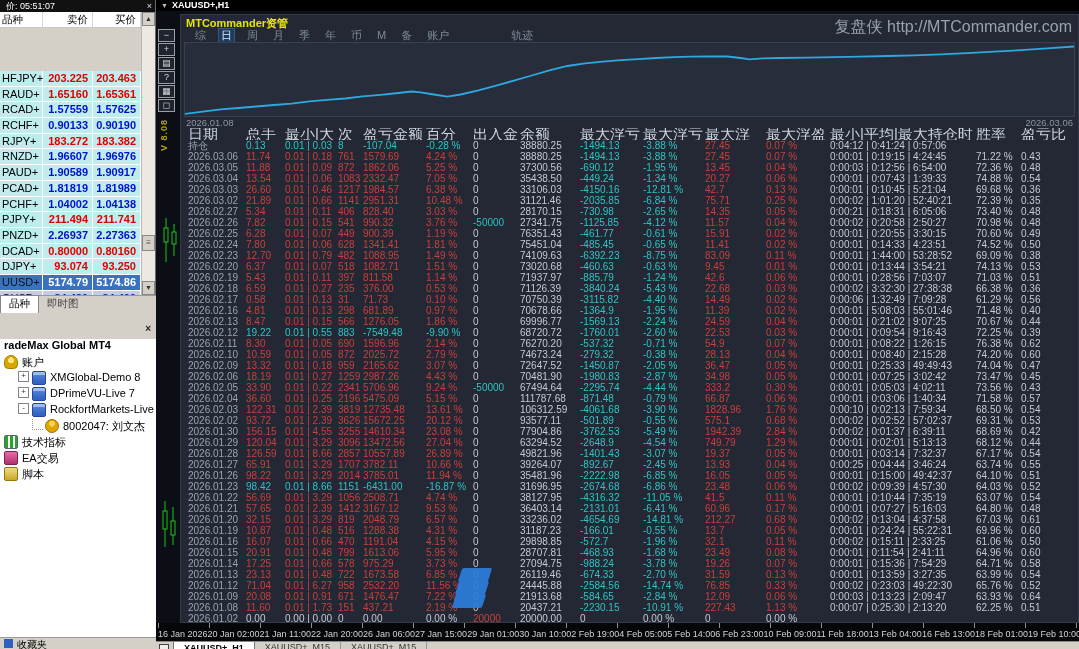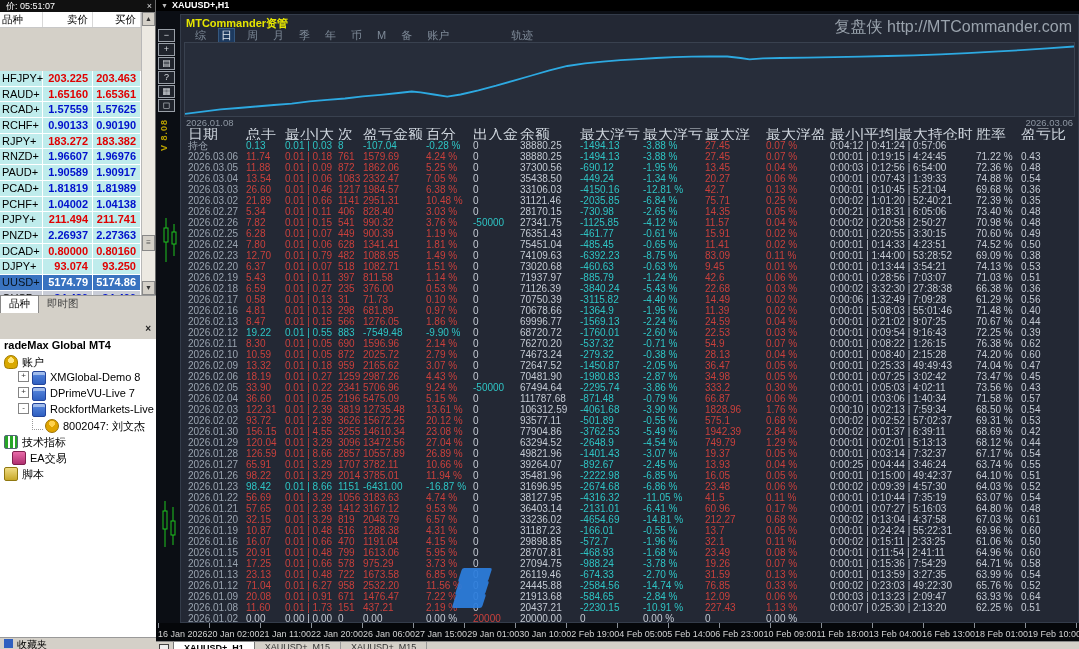--- a/index.html
+++ b/index.html
@@ -229,21 +229,21 @@
         </div>
         <div class="navi" style="padding-left: 32px;">
           <span class="conn"></span>
           <span class="ico ico-account"></span>
           <span>8002047: 刘文杰</span>
         </div>
         <div class="navi" style="padding-left: 4px;">
           <span class="ico ico-indicators"></span>
           <span>技术指标</span>
         </div>
-        <div class="navi" style="padding-left: 12px;">
+        <div class="navi" style="padding-left: 4px;">
           <span class="ico ico-ea"></span>
           <span>EA交易</span>
         </div>
         <div class="navi" style="padding-left: 4px;">
           <span class="ico ico-scripts"></span>
           <span>脚本</span>
         </div>
       </div>
     <div class="nav-tabs">
       <span class="blueic"></span>
@@ -700,21 +700,21 @@
             <div class="tr">
               <span class="td c0 date">2026.02.05</span>
               <span class="td c1 pos">33.90</span>
               <span class="td c2 pos">0.01 | 0.22</span>
               <span class="td c3 pos">2341</span>
               <span class="td c4 pos">5706.96</span>
               <span class="td c5 pos">9.24 %</span>
               <span class="td c6 neg">-50000</span>
               <span class="td c7 bright">67494.64</span>
               <span class="td c8 neg">-2295.74</span>
-              <span class="td c9 neg">-3.86 %</span>
+              <span class="td c9 neg">-4.44 %</span>
               <span class="td c10 pos">333.2</span>
               <span class="td c11 pos">0.30 %</span>
               <span class="td c12 bright">0:00:01 | 0:05:03 | 4:02:11</span>
               <span class="td c13 bright">73.56 %</span>
               <span class="td c14 bright">0.43</span>
             </div>
             <div class="tr">
               <span class="td c0 date">2026.02.04</span>
               <span class="td c1 pos">36.60</span>
               <span class="td c2 pos">0.01 | 0.25</span>
@@ -865,21 +865,21 @@
               <span class="td c11 pos">0.06 %</span>
               <span class="td c12 bright">0:00:02 | 0:09:39 | 4:57:30</span>
               <span class="td c13 bright">64.03 %</span>
               <span class="td c14 bright">0.52</span>
             </div>
             <div class="tr">
               <span class="td c0 date">2026.01.22</span>
               <span class="td c1 pos">56.69</span>
               <span class="td c2 pos">0.01 | 3.29</span>
               <span class="td c3 pos">1056</span>
-              <span class="td c4 pos">3183.63</span>
+              <span class="td c4 pos">2508.71</span>
               <span class="td c5 pos">4.74 %</span>
               <span class="td c6 neu">0</span>
               <span class="td c7 bright">38127.95</span>
               <span class="td c8 neg">-4316.32</span>
               <span class="td c9 neg">-11.05 %</span>
               <span class="td c10 pos">41.5</span>
               <span class="td c11 pos">0.11 %</span>
               <span class="td c12 bright">0:00:01 | 0:10:44 | 7:35:19</span>
               <span class="td c13 bright">63.07 %</span>
               <span class="td c14 bright">0.54</span>

